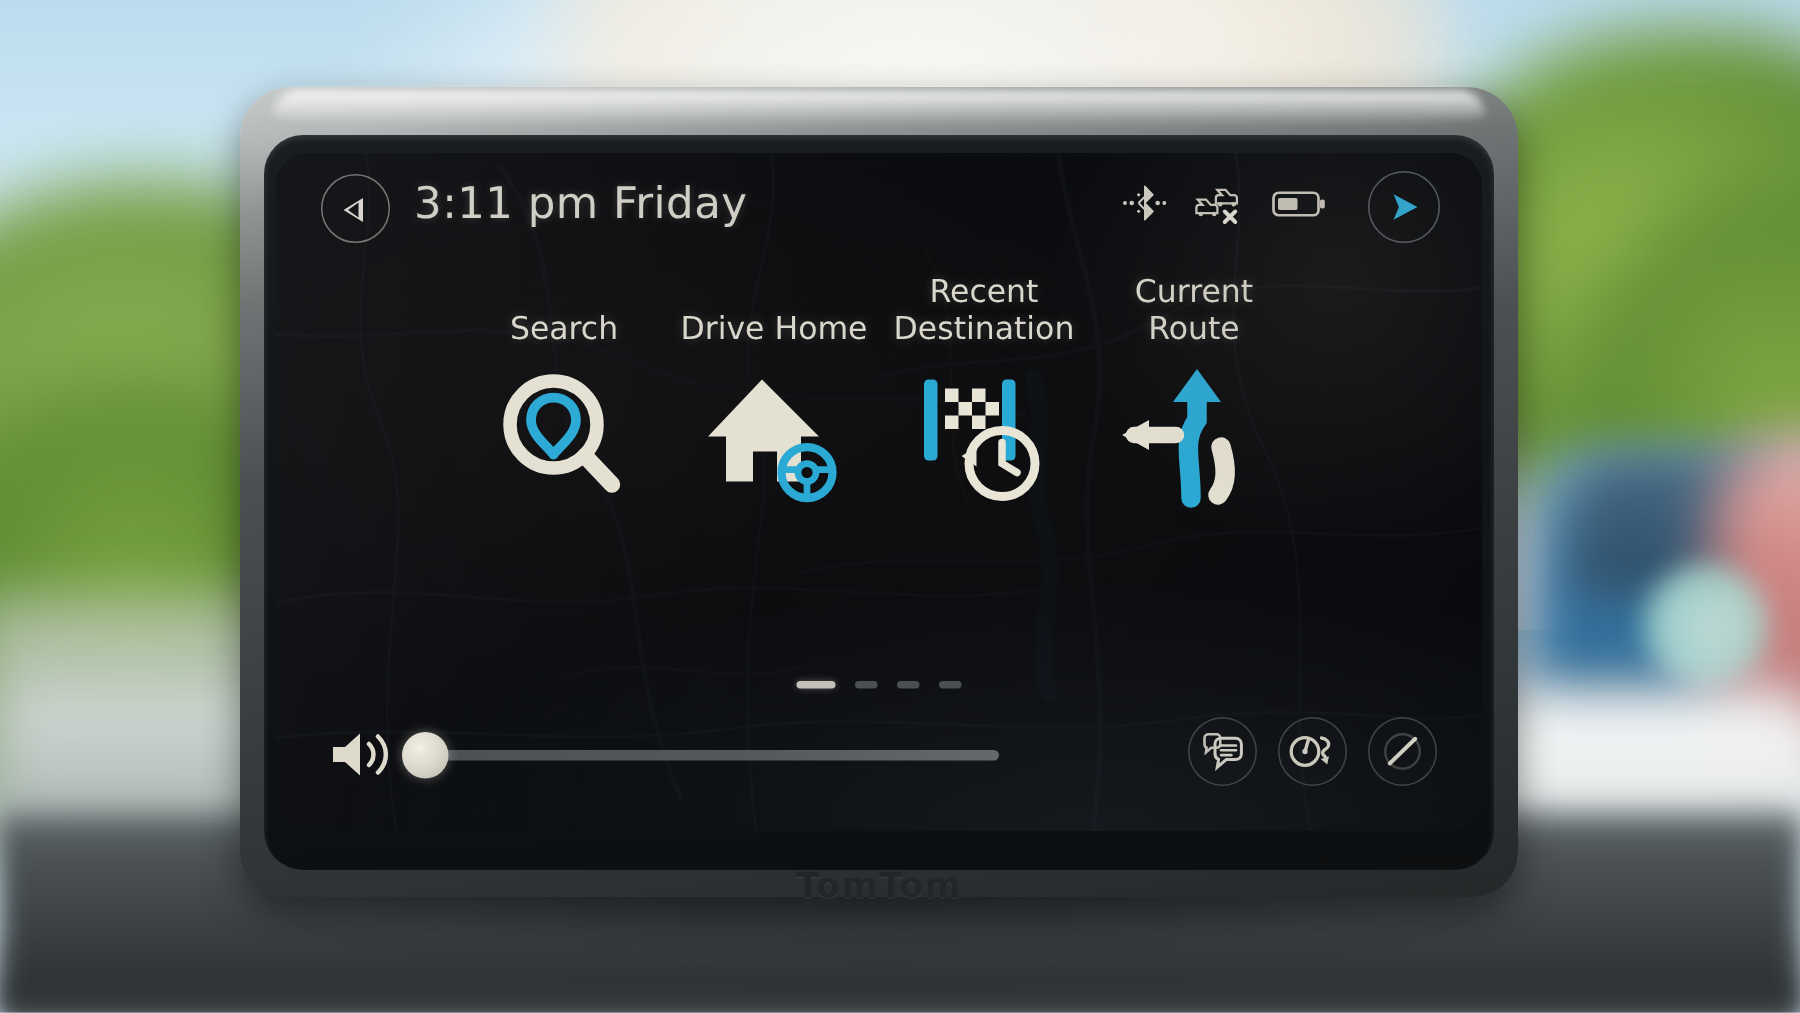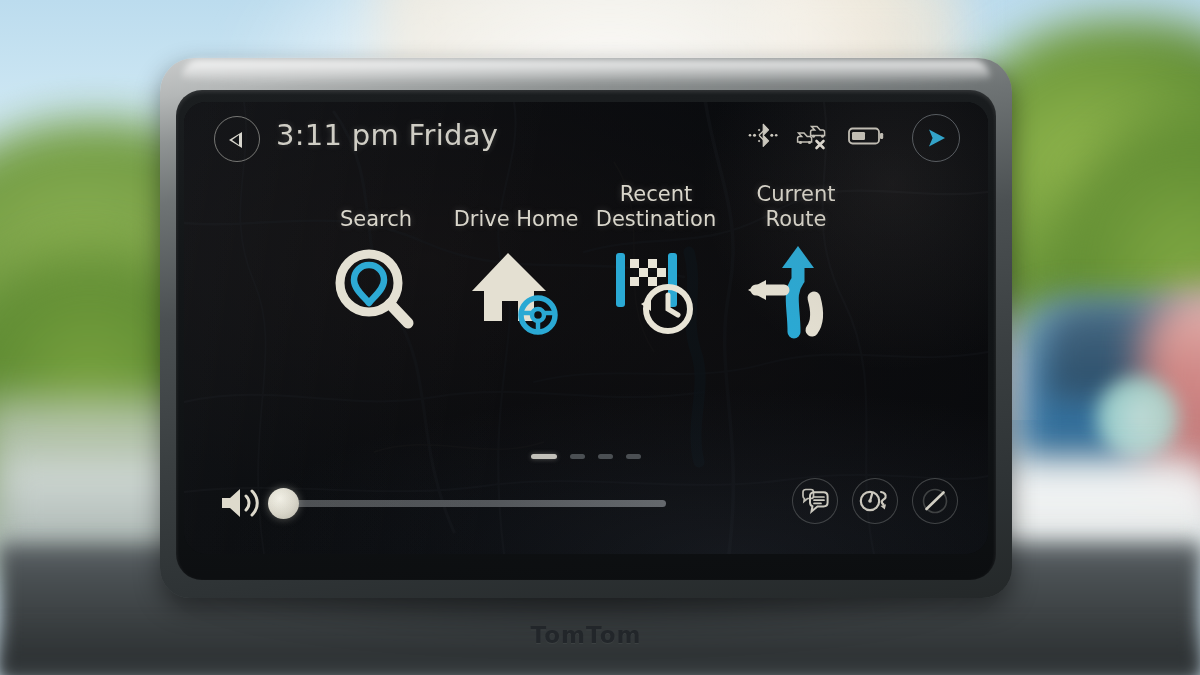--- a/index.html
+++ b/index.html
@@ -128,21 +128,21 @@
     border-radius:26px;
     background:linear-gradient(178deg,#1b1e20 0%,#141719 30%,#101315 70%,#0c0e10 100%);
     box-shadow:inset 0 2px 4px rgba(255,255,255,.12);
   }
   .screen{
     position:absolute;left:24px;top:44px;width:804px;height:452px;
     border-radius:22px;overflow:hidden;
     background:#06080b;
   }
   .dev-chin{
-    position:absolute;left:16px;top:517px;width:820px;height:32px;margin-top:44px;
+    position:absolute;left:16px;top:517px;width:820px;height:32px;
   }
 
   
   .tomtom{
     position:absolute;left:0;right:0;top:3px;text-align:center;
     font-family:"DejaVu Sans", sans-serif;
     font-size:23px;font-weight:700;letter-spacing:1px;
     color:#22262a;text-shadow:0 1px 0 rgba(255,255,255,.05);
     user-select:none;
   }

